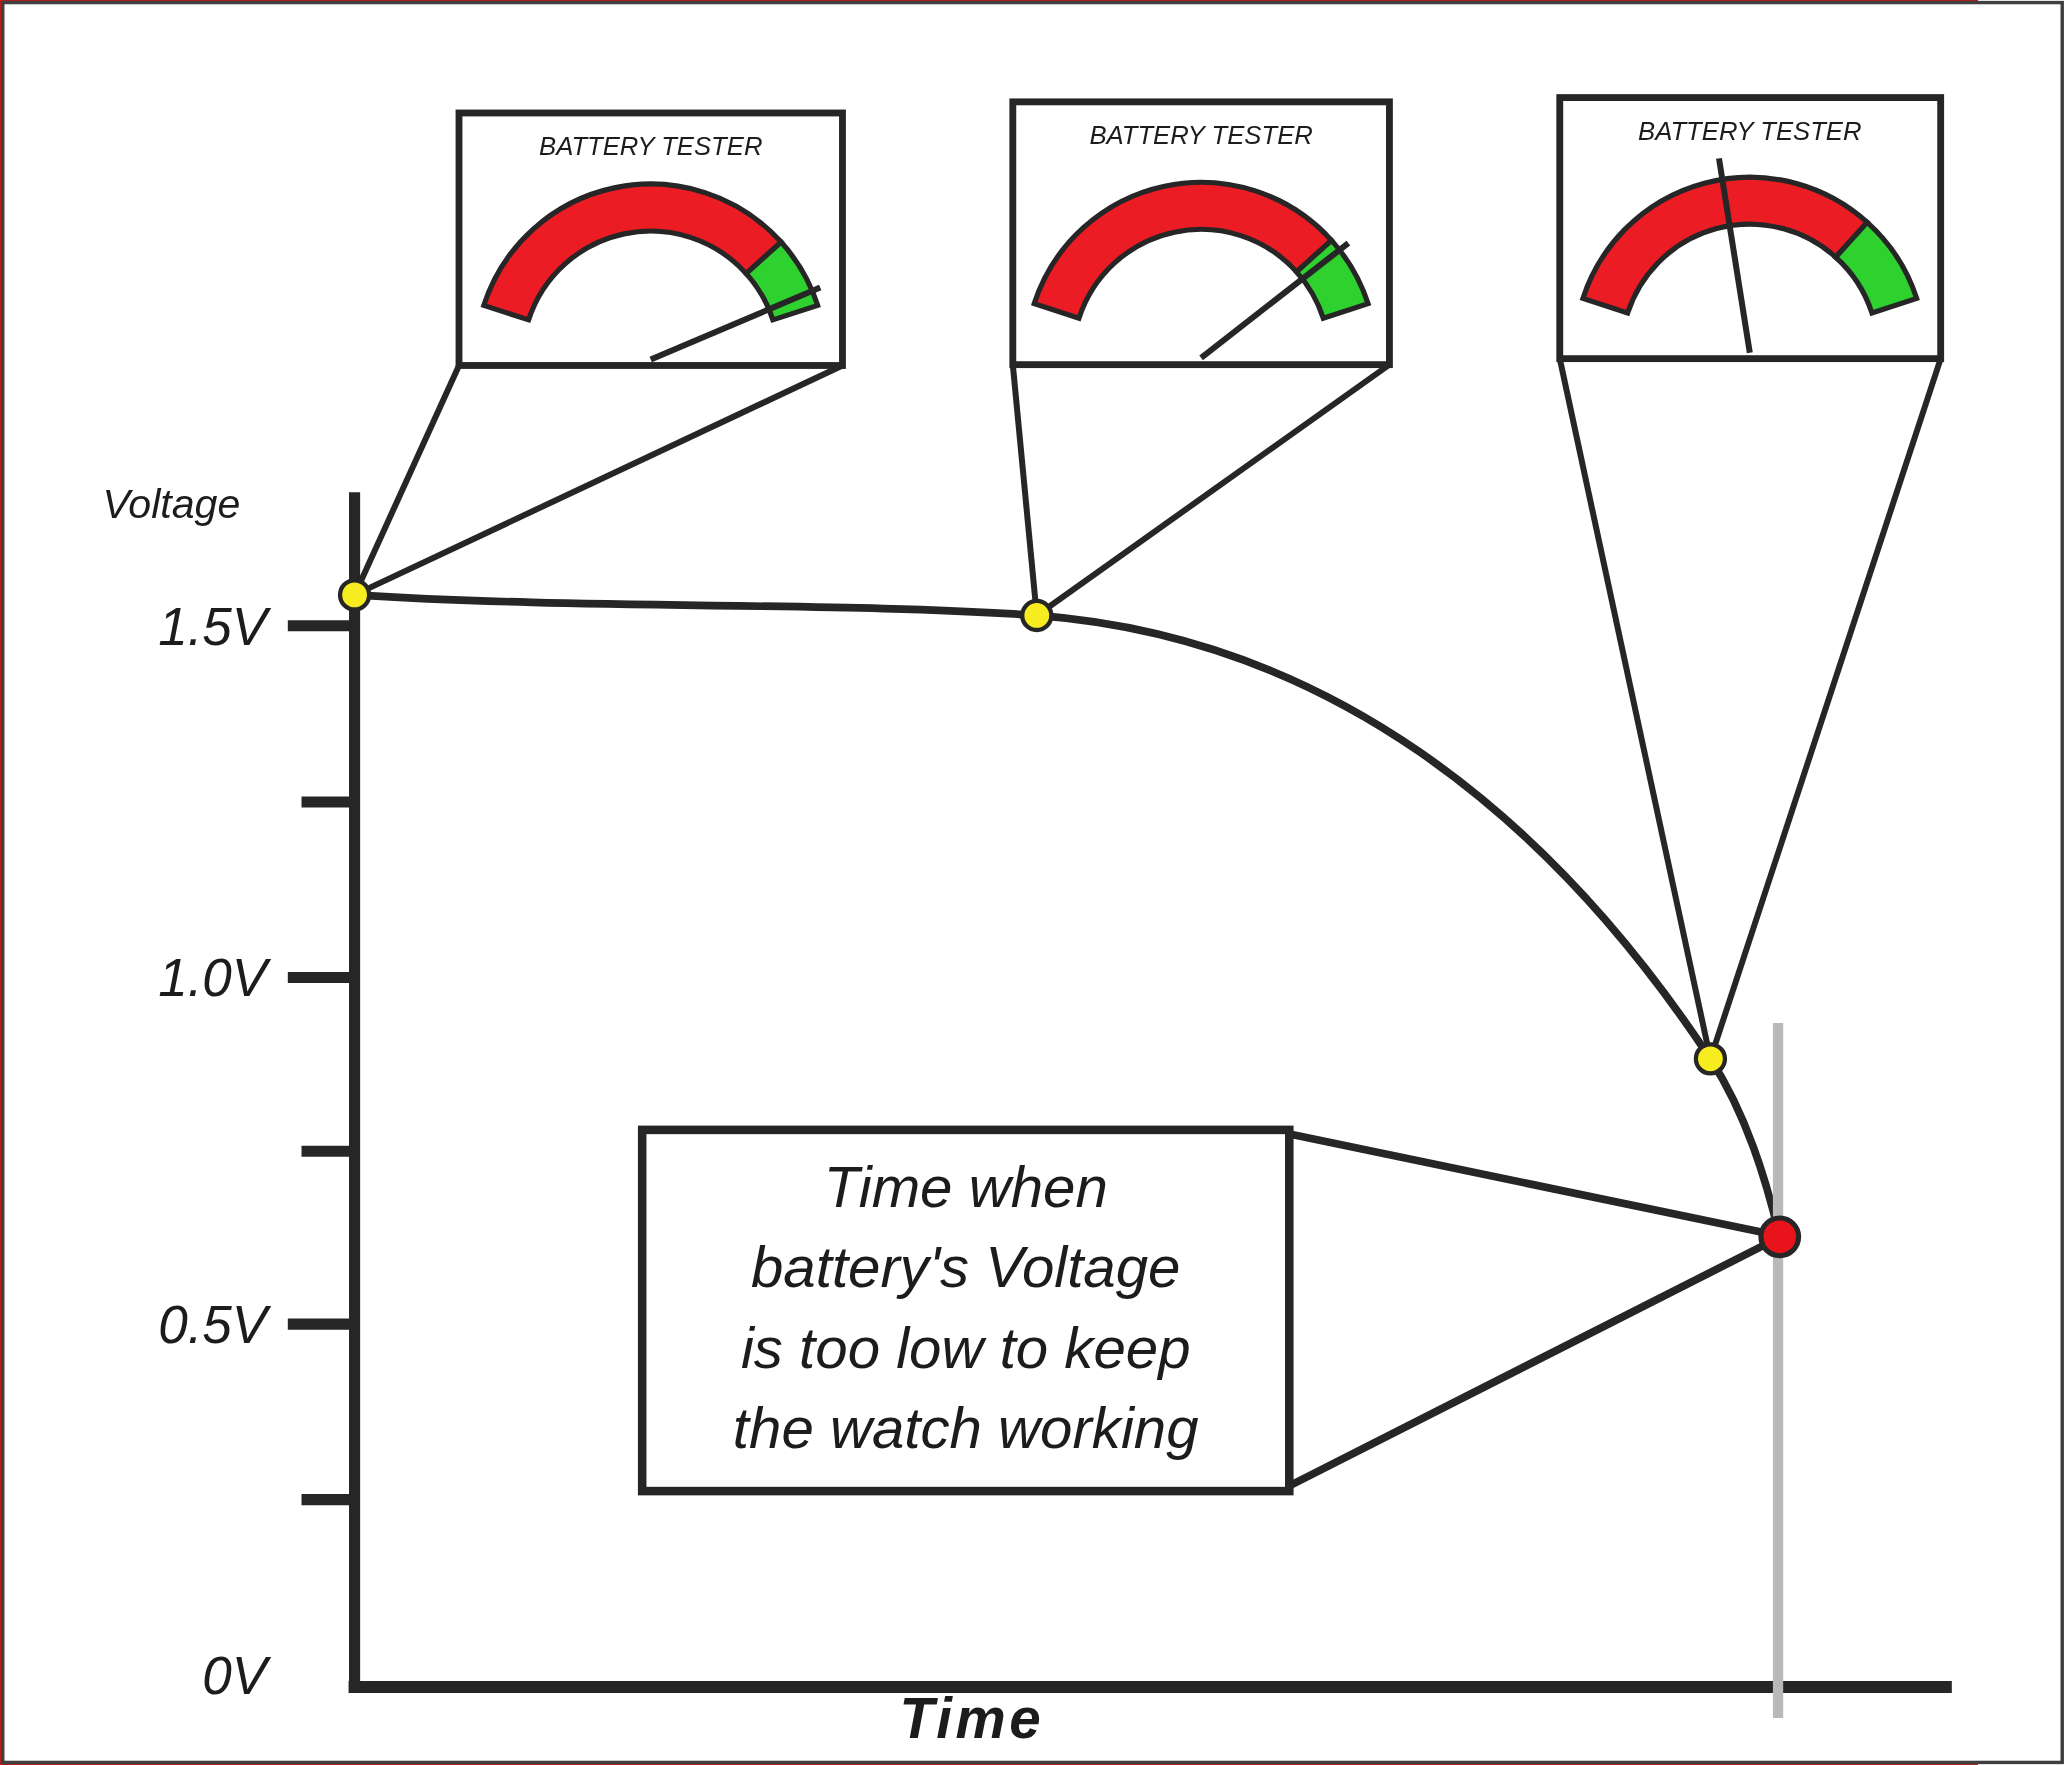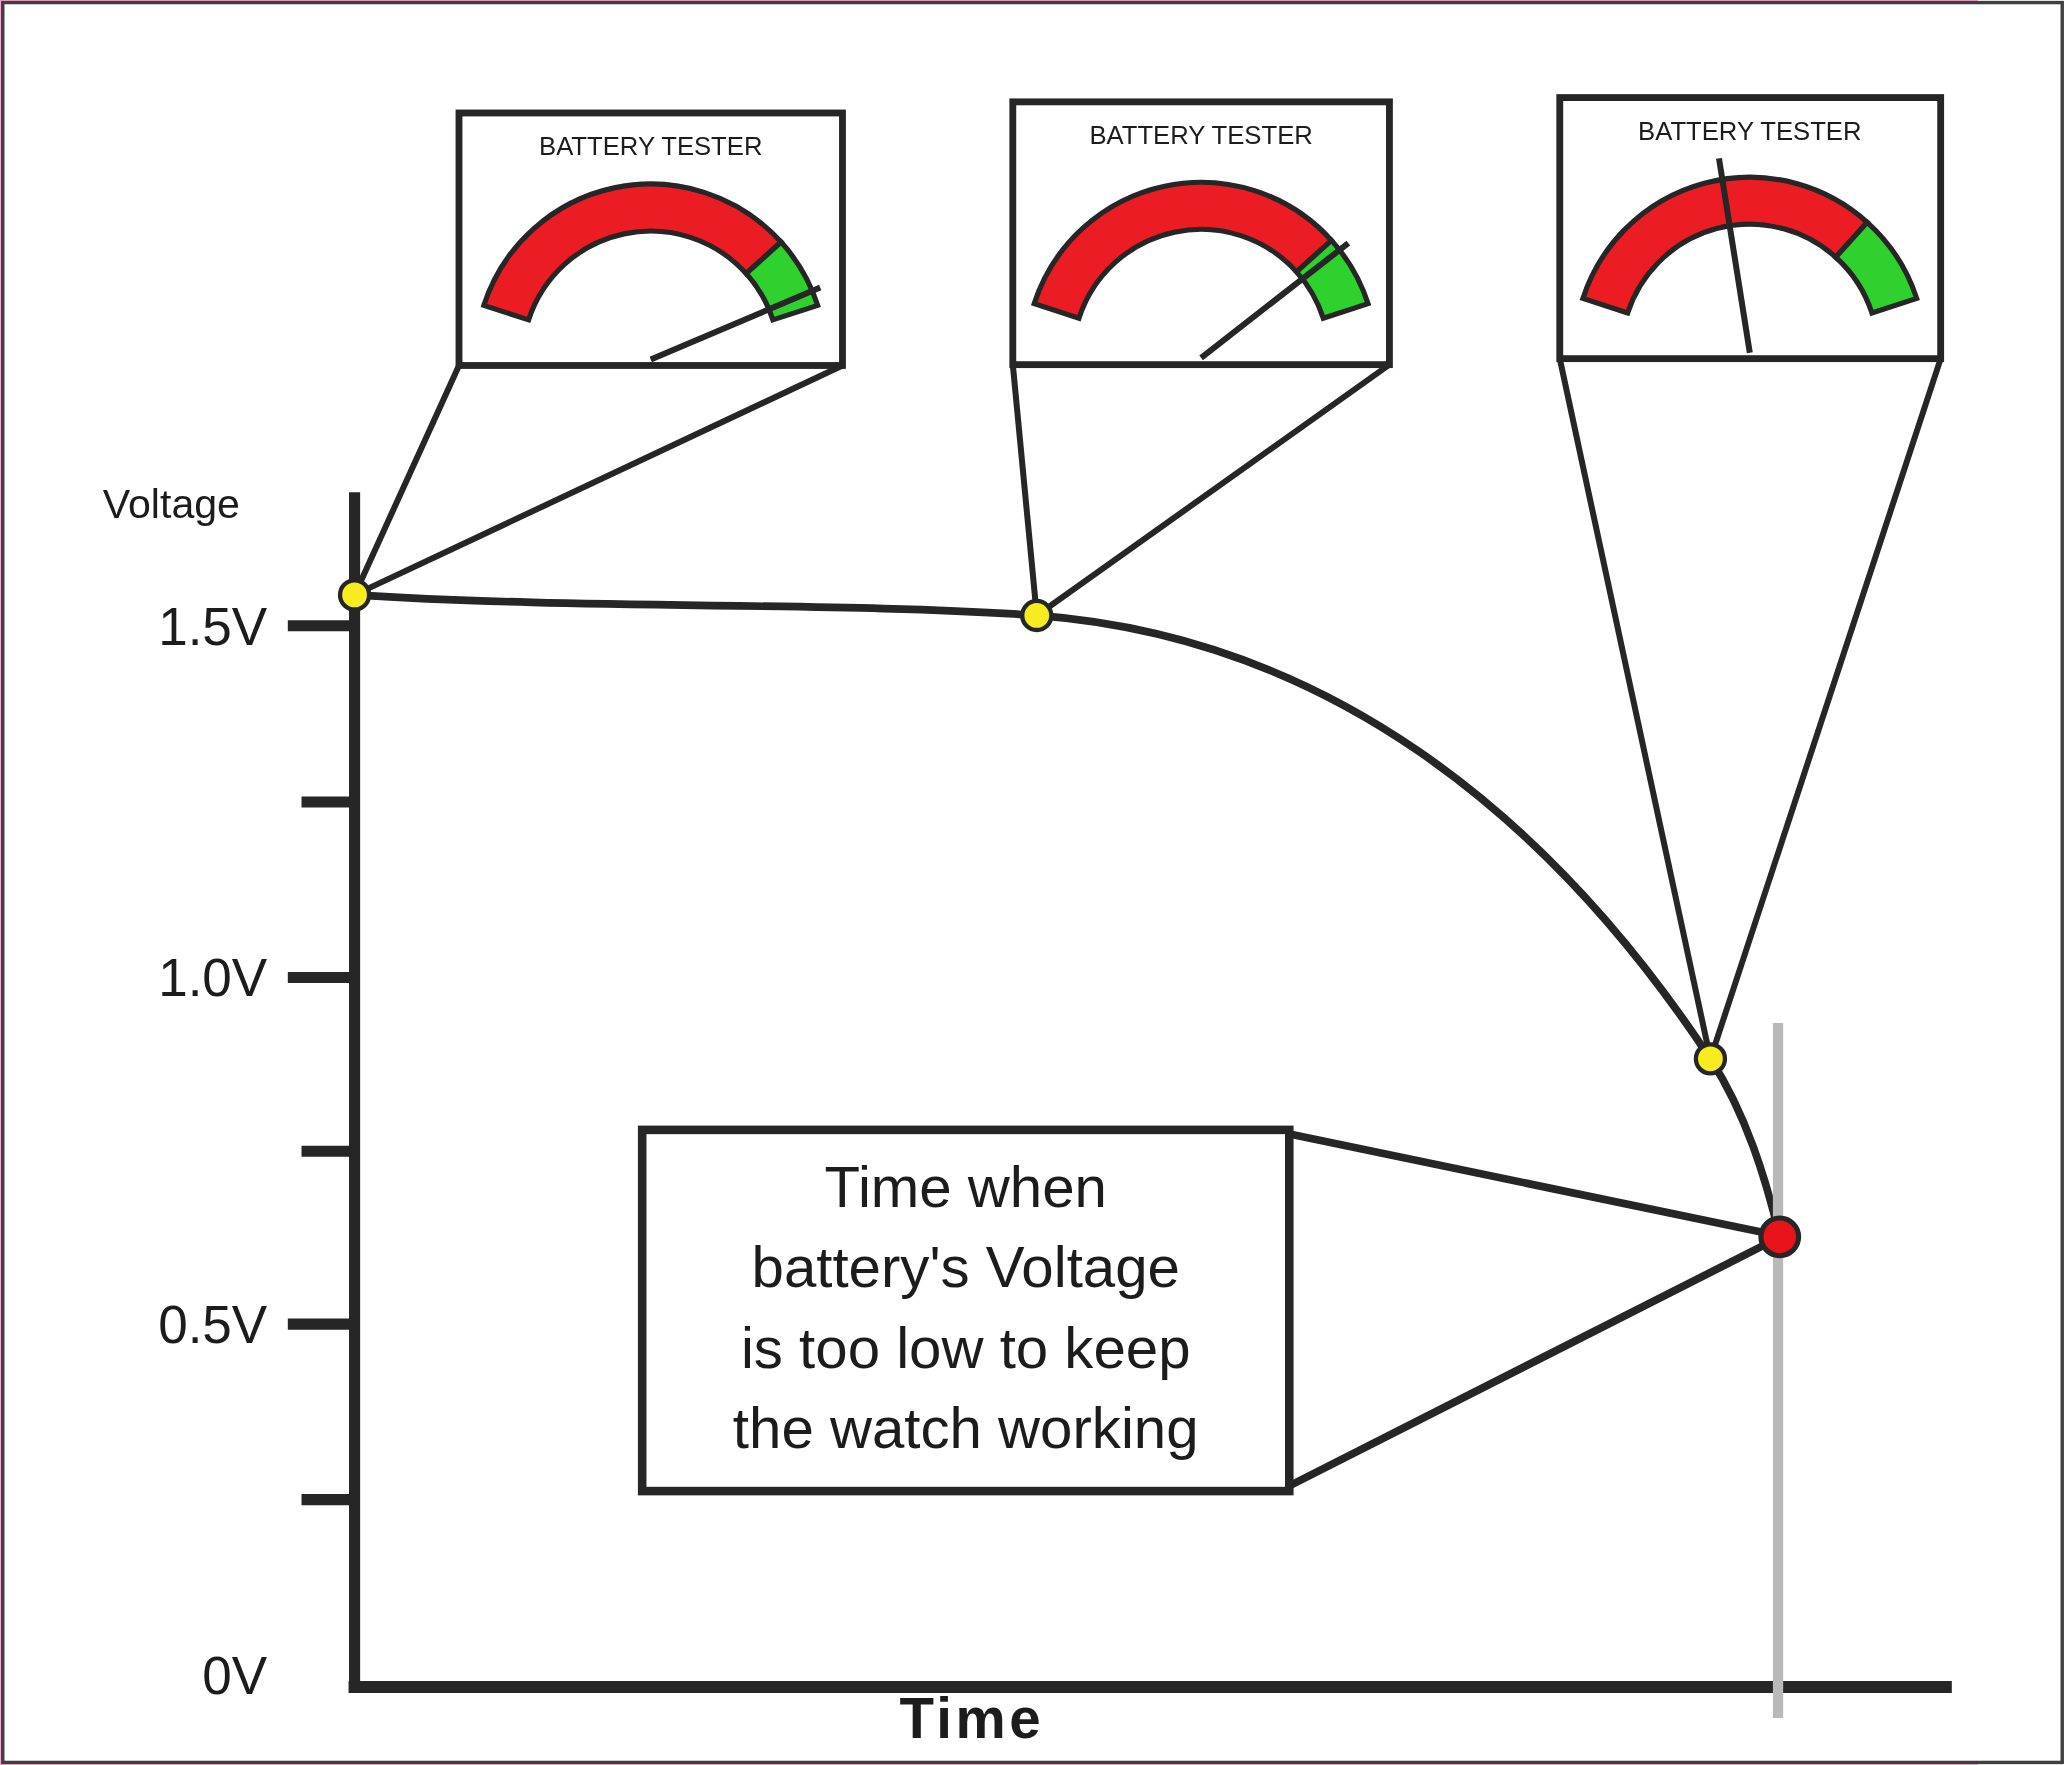--- a/index.html
+++ b/index.html
@@ -1,16 +1,16 @@
 <!DOCTYPE html>
 <html style="font-size:13.7px"><head>
 <meta charset="utf-8">
 <style>
   html, body { margin: 0; padding: 0; background: #ffffff; }
-  .stage { width: 1978px; height: 1765px; position: relative; background: #f9a8d4; }
+  .stage { width: 1978px; height: 1765px; position: relative; background: #b91c1c; font-style: italic; }
   svg { display: block; }
   text { font-family: "Liberation Sans", sans-serif; fill: #1c1c1c; }
   .meter-title  { font-size: 30px; }
   .tick-label   { font-size: 62px; }
   .voltage-title{ font-size: 48px; }
   .time-label   { font-size: 66px; font-weight: bold; letter-spacing: 4px; }
   .callout-text { font-size: 68px; }
 </style>
 </head>
 <body>

